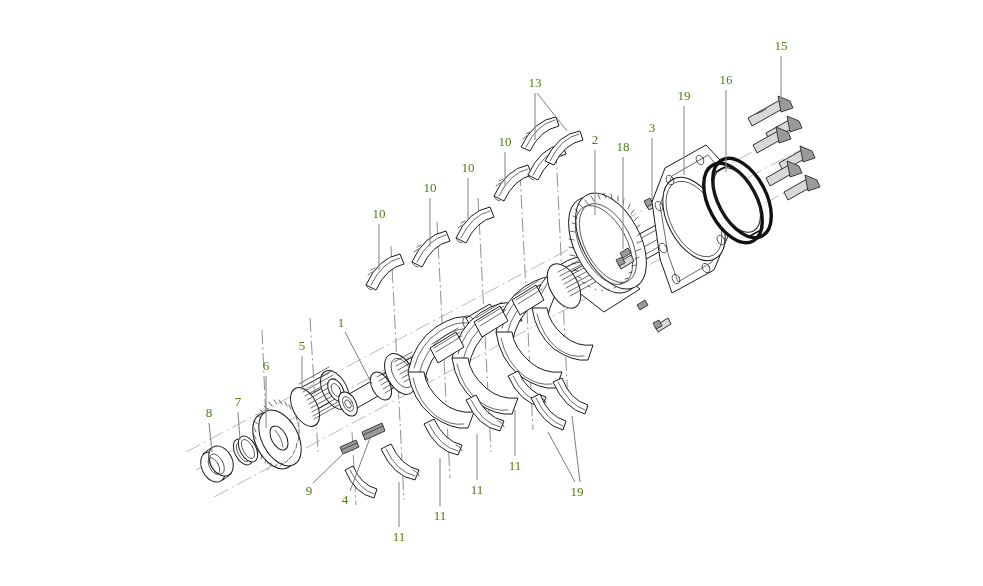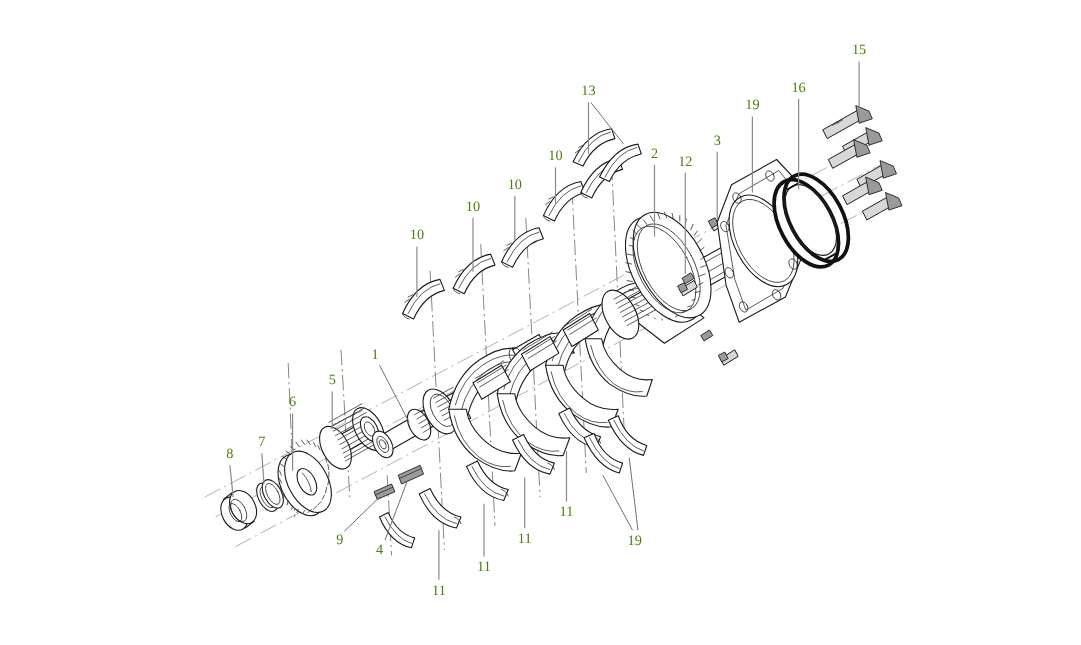--- a/index.html
+++ b/index.html
@@ -447,21 +447,21 @@
       <line class="leader-thin" x1="580" y1="482" x2="572" y2="416"></line>
     </g>
   </svg>
 
   <div class="callout-label" style="left:781px; top:45px;">15</div>
   <div class="callout-label" style="left:726px; top:79px;">16</div>
   <div class="callout-label" style="left:684px; top:95px;">19</div>
   <div class="callout-label" style="left:535px; top:82px;">13</div>
   <div class="callout-label" style="left:652px; top:127px;">3</div>
   <div class="callout-label" style="left:595px; top:139px;">2</div>
-  <div class="callout-label" style="left:623px; top:146px;">12</div>
+  <div class="callout-label" style="left:623px; top:146px;">18</div>
   <div class="callout-label" style="left:505px; top:141px;">10</div>
   <div class="callout-label" style="left:468px; top:167px;">10</div>
   <div class="callout-label" style="left:430px; top:187px;">10</div>
   <div class="callout-label" style="left:379px; top:213px;">10</div>
   <div class="callout-label" style="left:341px; top:322px;">1</div>
   <div class="callout-label" style="left:302px; top:345px;">5</div>
   <div class="callout-label" style="left:266px; top:365px;">6</div>
   <div class="callout-label" style="left:238px; top:401px;">7</div>
   <div class="callout-label" style="left:209px; top:412px;">8</div>
   <div class="callout-label" style="left:309px; top:490px;">9</div>

